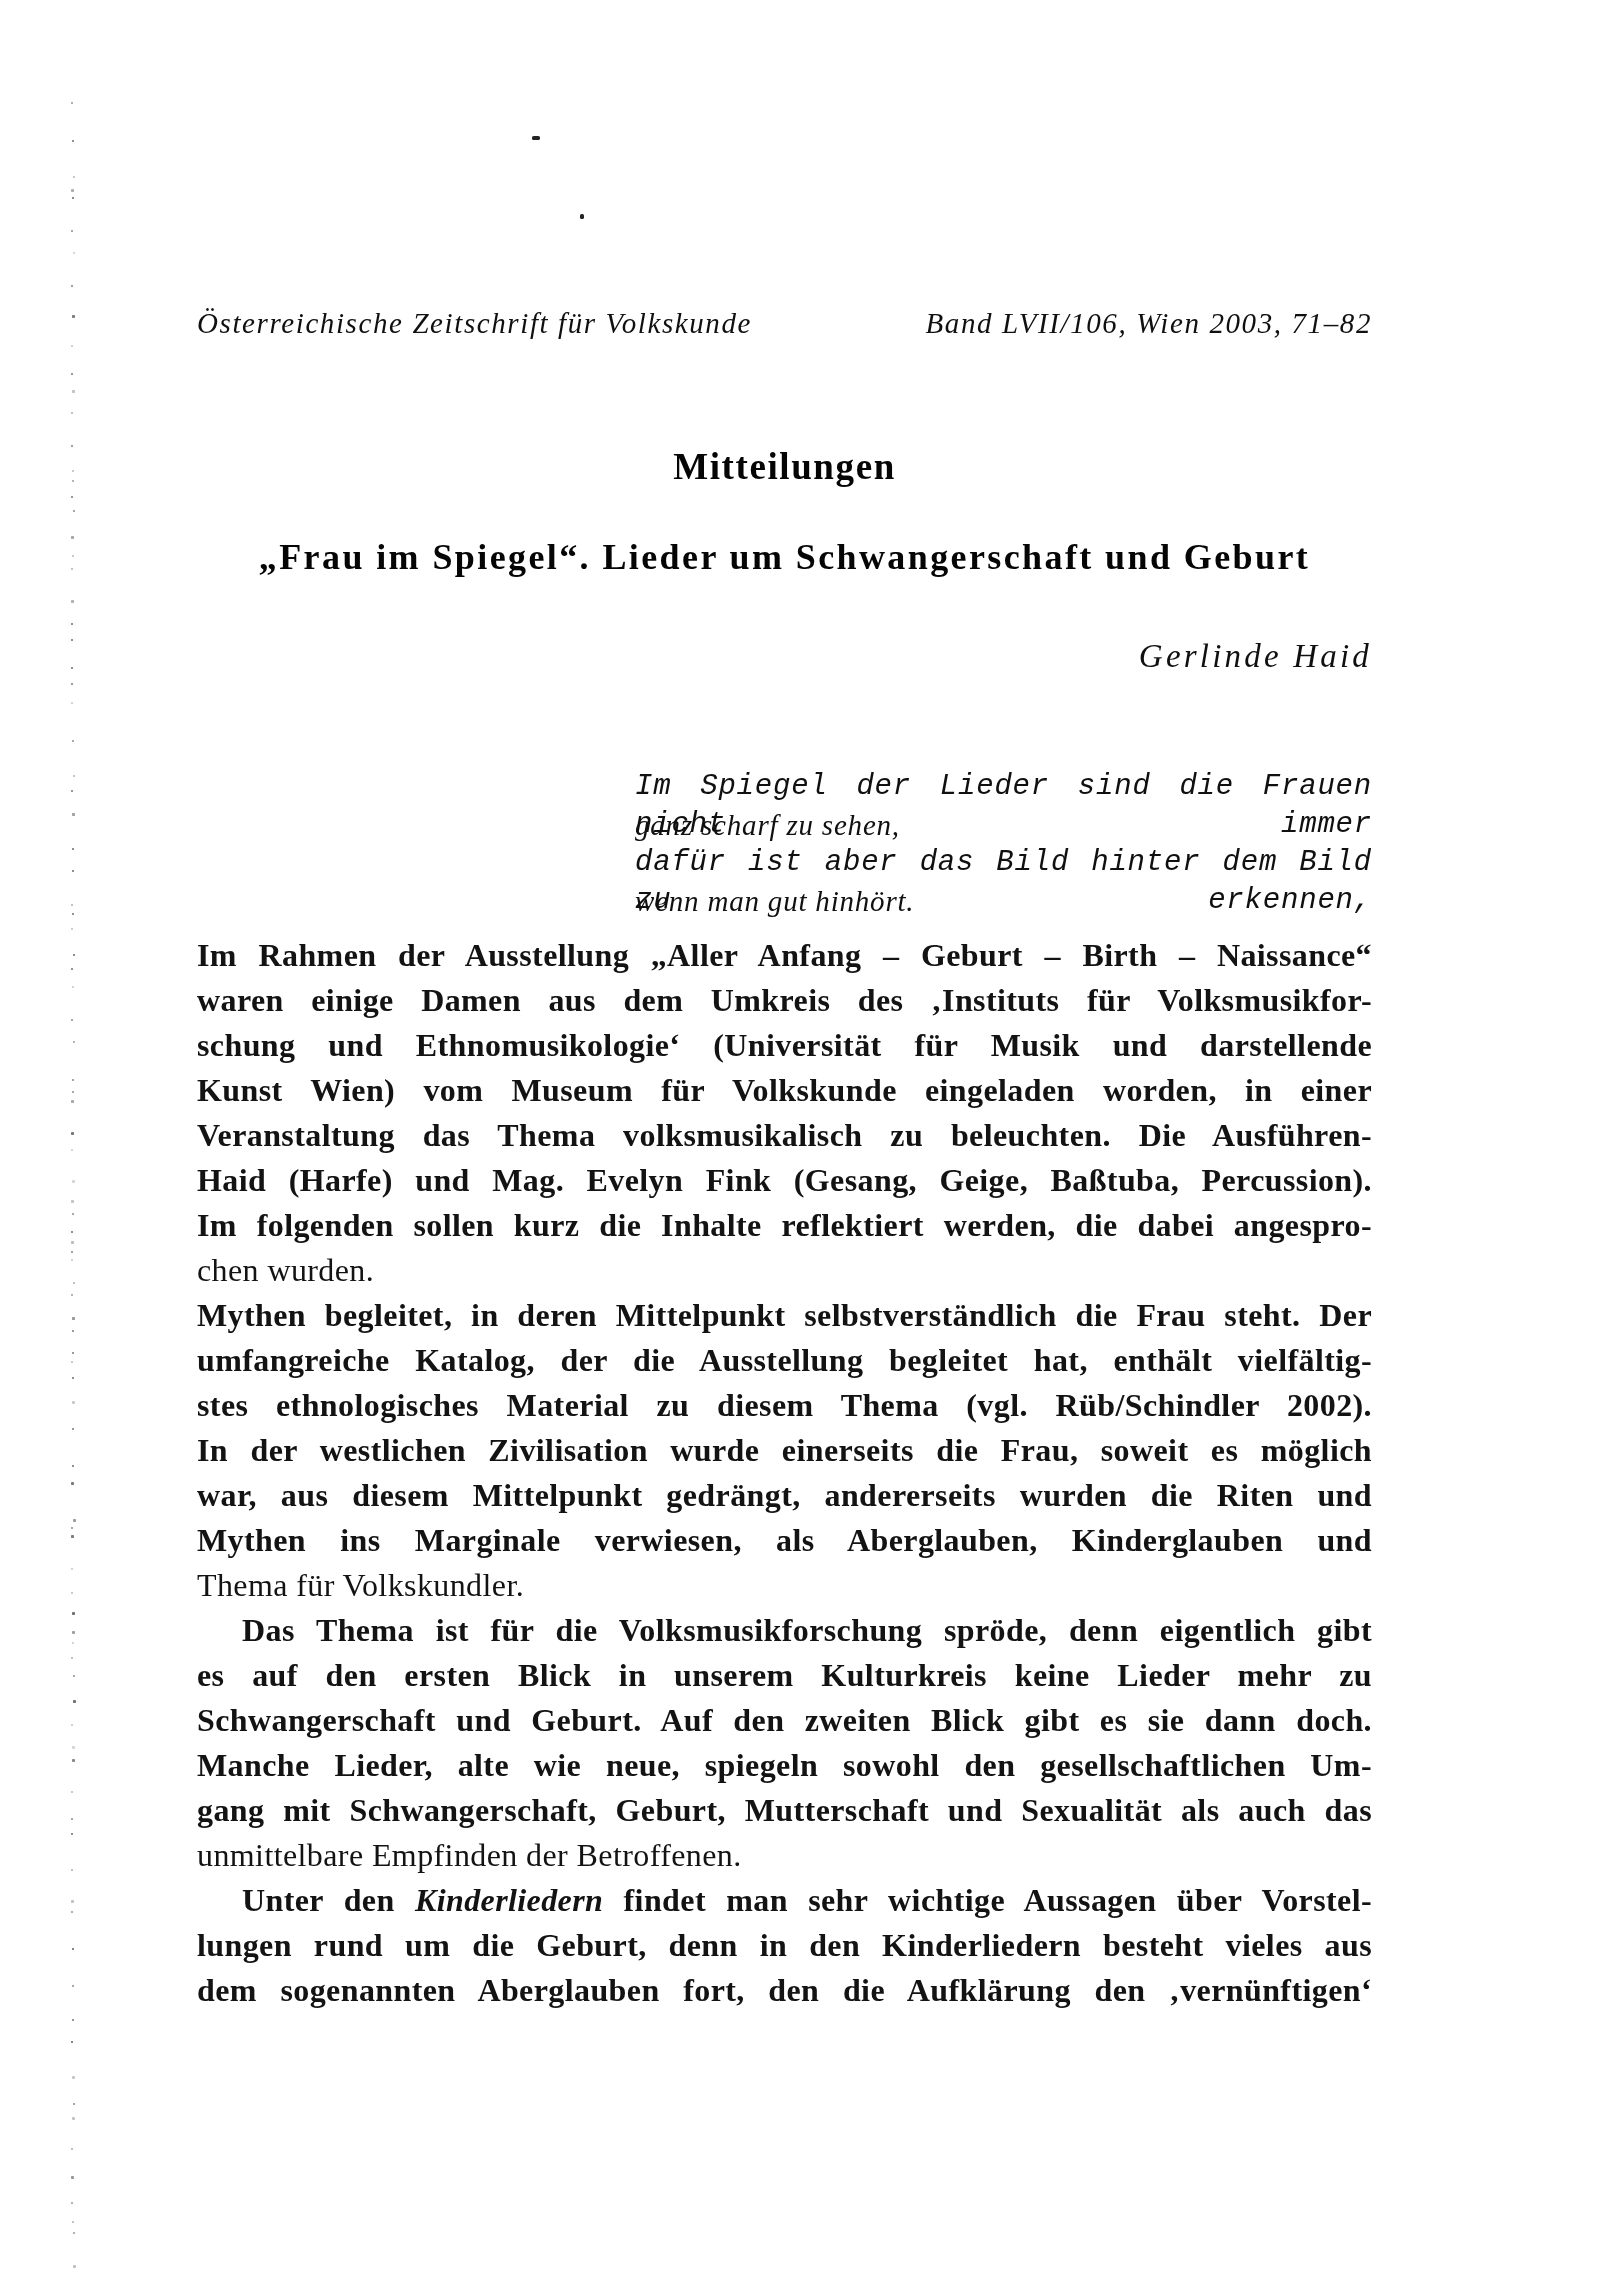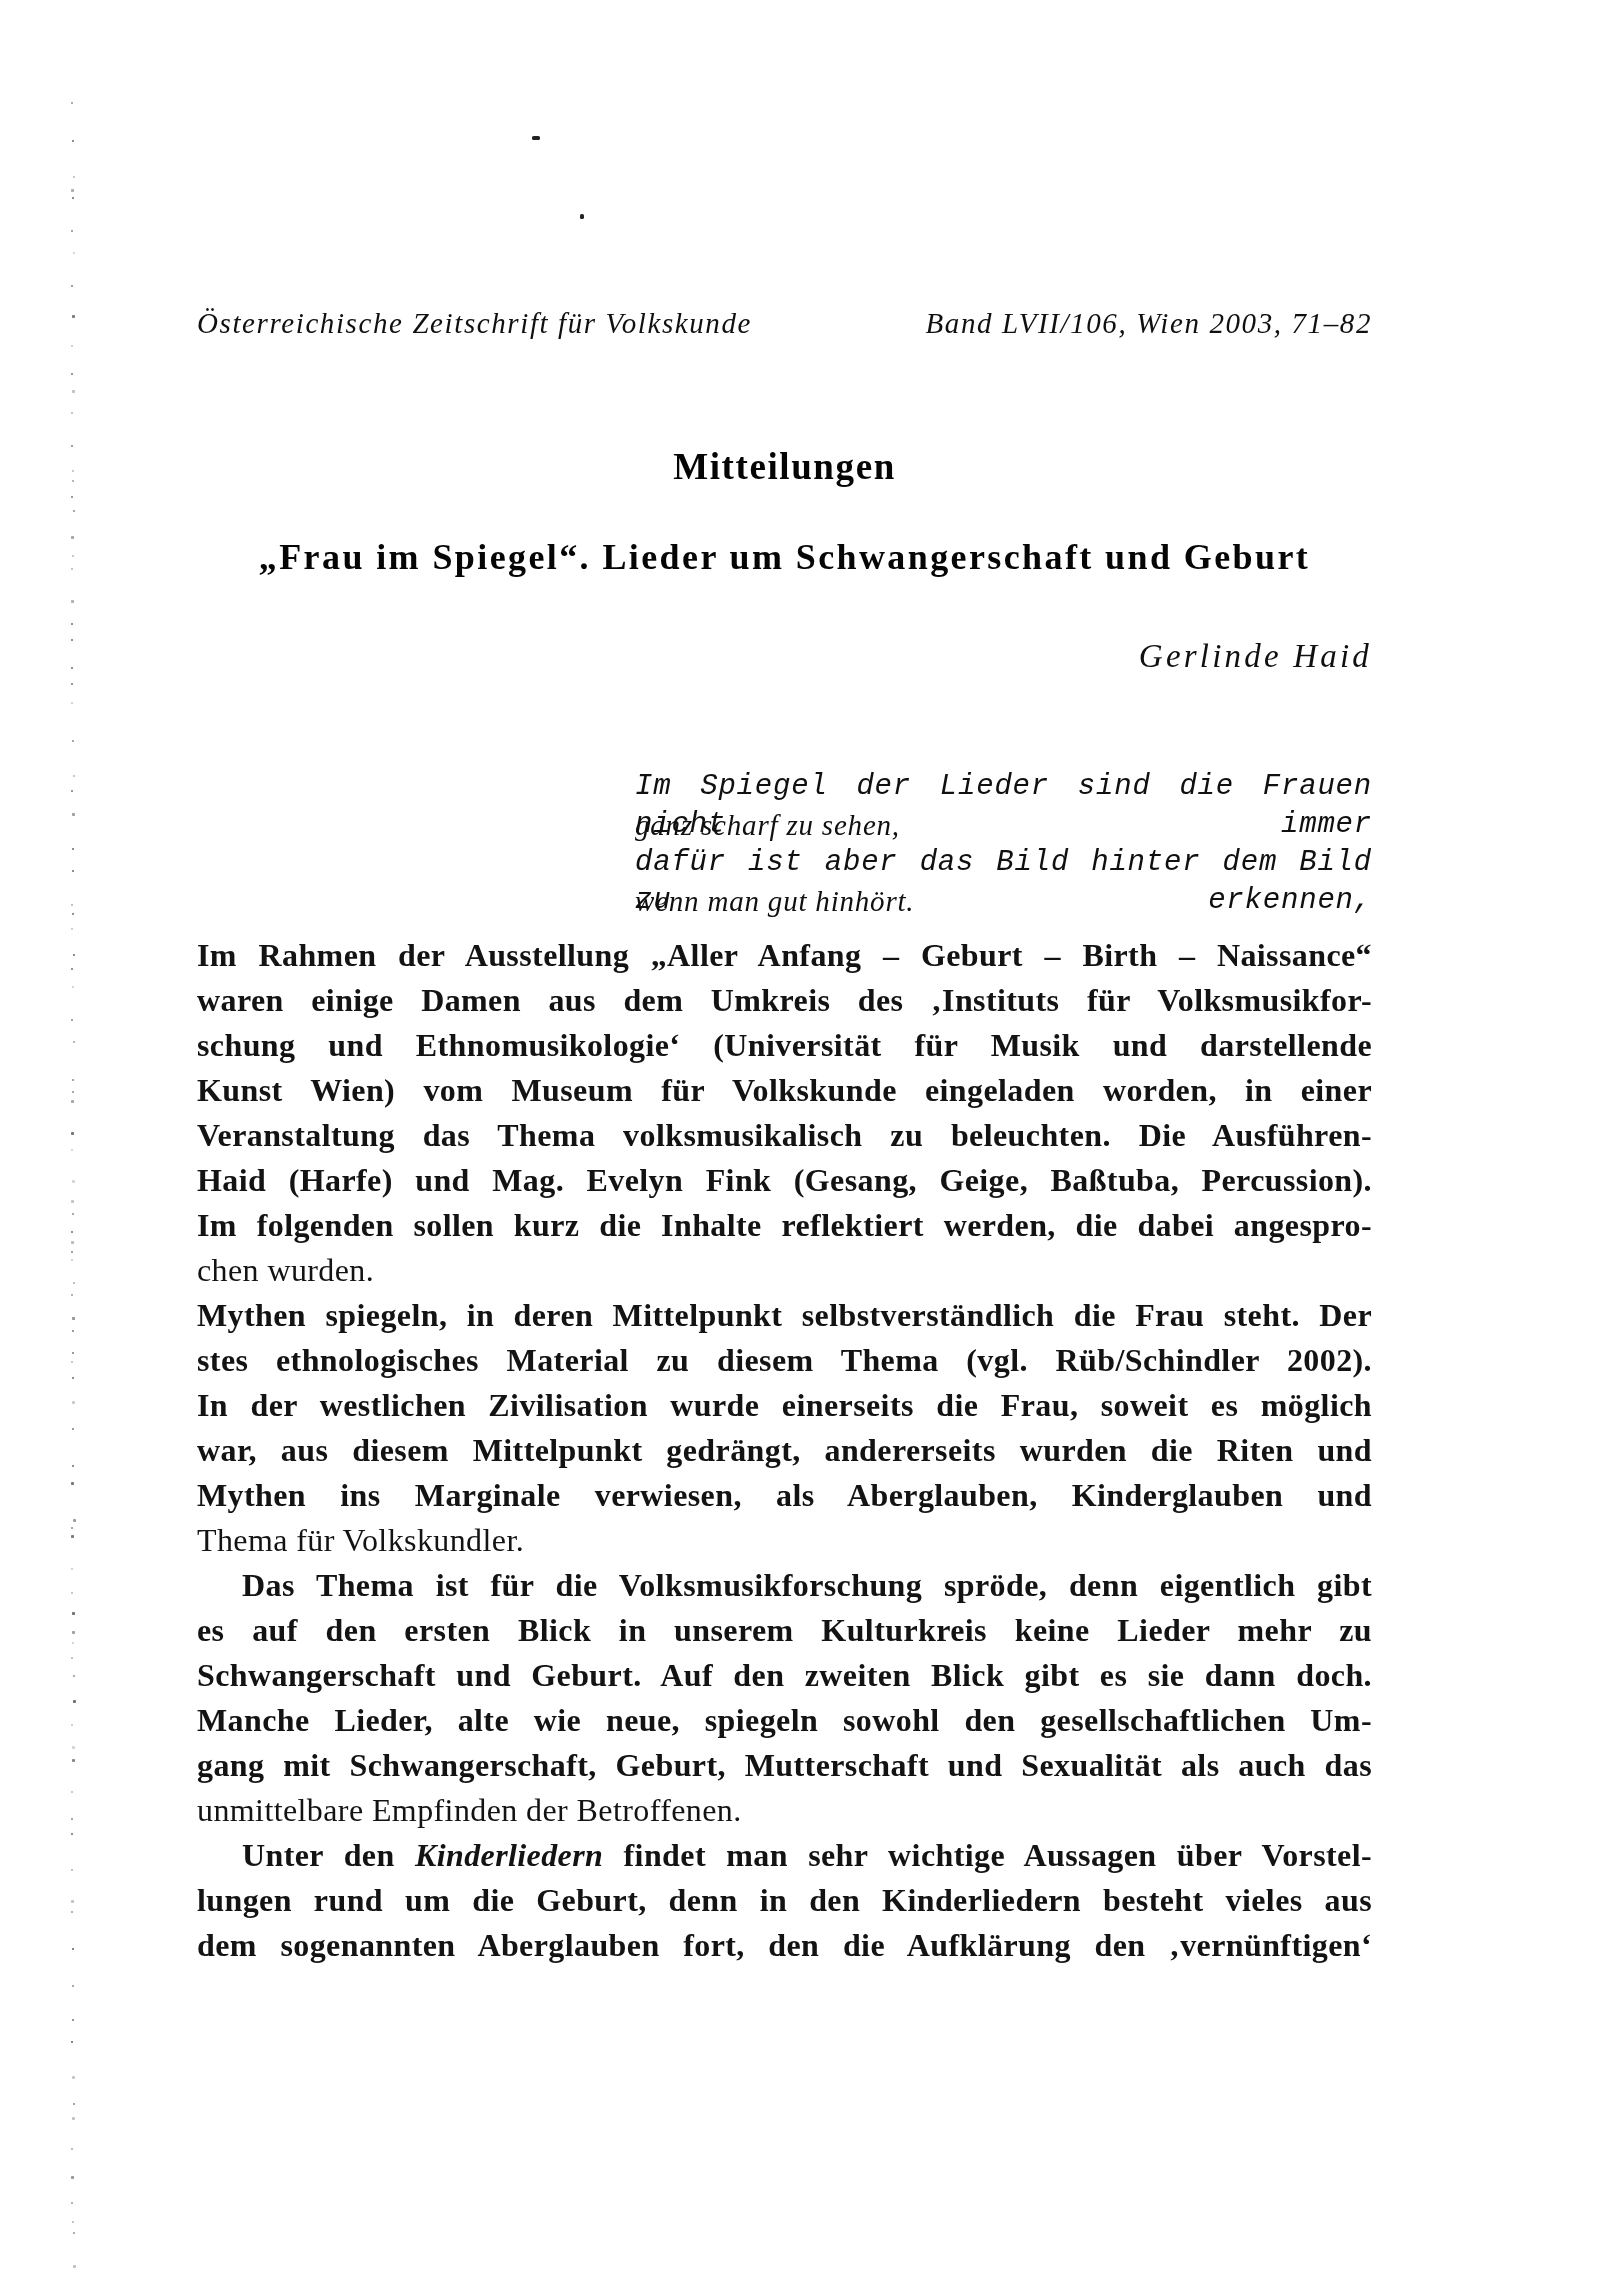--- a/index.html
+++ b/index.html
@@ -177,21 +177,22 @@
 
   <div class="article-body" id="article-body">
       <div class="bl j">Im Rahmen der Ausstellung „Aller Anfang – Geburt – Birth – Naissance“</div>
       <div class="bl j">waren einige Damen aus dem Umkreis des ‚Instituts für Volksmusikfor-</div>
       <div class="bl j">schung und Ethnomusikologie‘ (Universität für Musik und darstellende</div>
       <div class="bl j">Kunst Wien) vom Museum für Volkskunde eingeladen worden, in einer</div>
       <div class="bl j">Veranstaltung das Thema volksmusikalisch zu beleuchten. Die Ausführen-</div>
       <div class="bl j">Haid (Harfe) und Mag. Evelyn Fink (Gesang, Geige, Baßtuba, Percussion).</div>
       <div class="bl j">Im folgenden sollen kurz die Inhalte reflektiert werden, die dabei angespro-</div>
       <div class="bl">chen wurden.</div>
-      <div class="bl j">Mythen spiegeln, in deren Mittelpunkt selbstverständlich die Frau steht. Der</div>
+      <div class="bl j">Mythen begleitet, in deren Mittelpunkt selbstverständlich die Frau steht. Der</div>
+      <div class="bl j">umfangreiche Katalog, der die Ausstellung begleitet hat, enthält vielfältig-</div>
       <div class="bl j">stes ethnologisches Material zu diesem Thema (vgl. Rüb/Schindler 2002).</div>
       <div class="bl j">In der westlichen Zivilisation wurde einerseits die Frau, soweit es möglich</div>
       <div class="bl j">war, aus diesem Mittelpunkt gedrängt, andererseits wurden die Riten und</div>
       <div class="bl j">Mythen ins Marginale verwiesen, als Aberglauben, Kinderglauben und</div>
       <div class="bl">Thema für Volkskundler.</div>
       <div class="bl j ind">Das Thema ist für die Volksmusikforschung spröde, denn eigentlich gibt</div>
       <div class="bl j">es auf den ersten Blick in unserem Kulturkreis keine Lieder mehr zu</div>
       <div class="bl j">Schwangerschaft und Geburt. Auf den zweiten Blick gibt es sie dann doch.</div>
       <div class="bl j">Manche Lieder, alte wie neue, spiegeln sowohl den gesellschaftlichen Um-</div>
       <div class="bl j">gang mit Schwangerschaft, Geburt, Mutterschaft und Sexualität als auch das</div>

